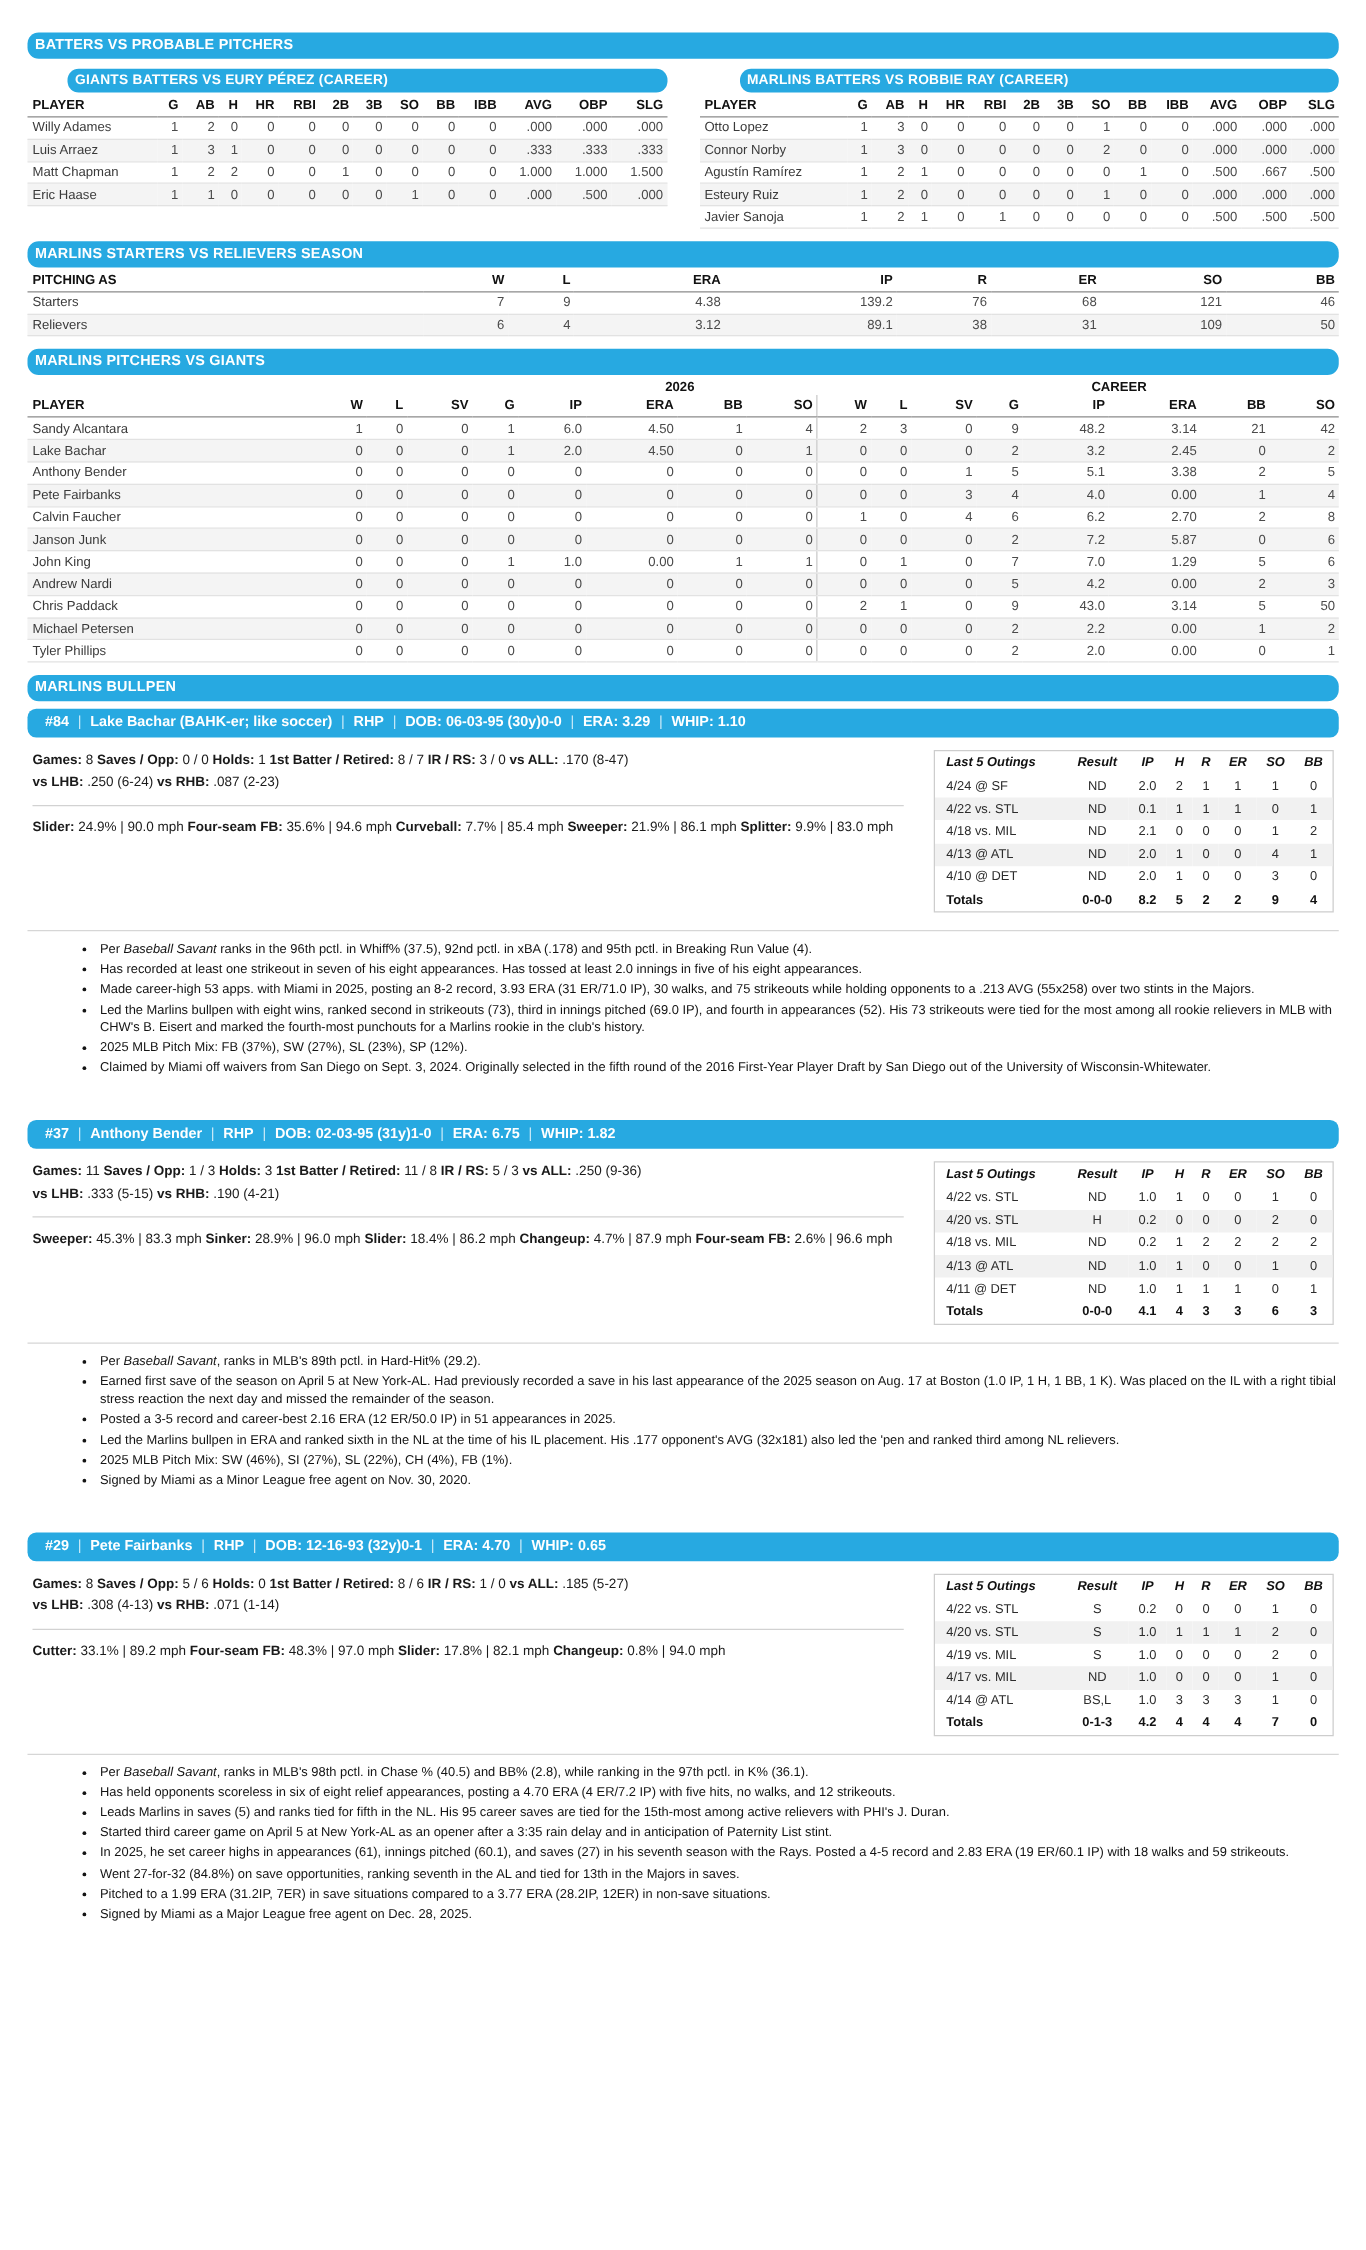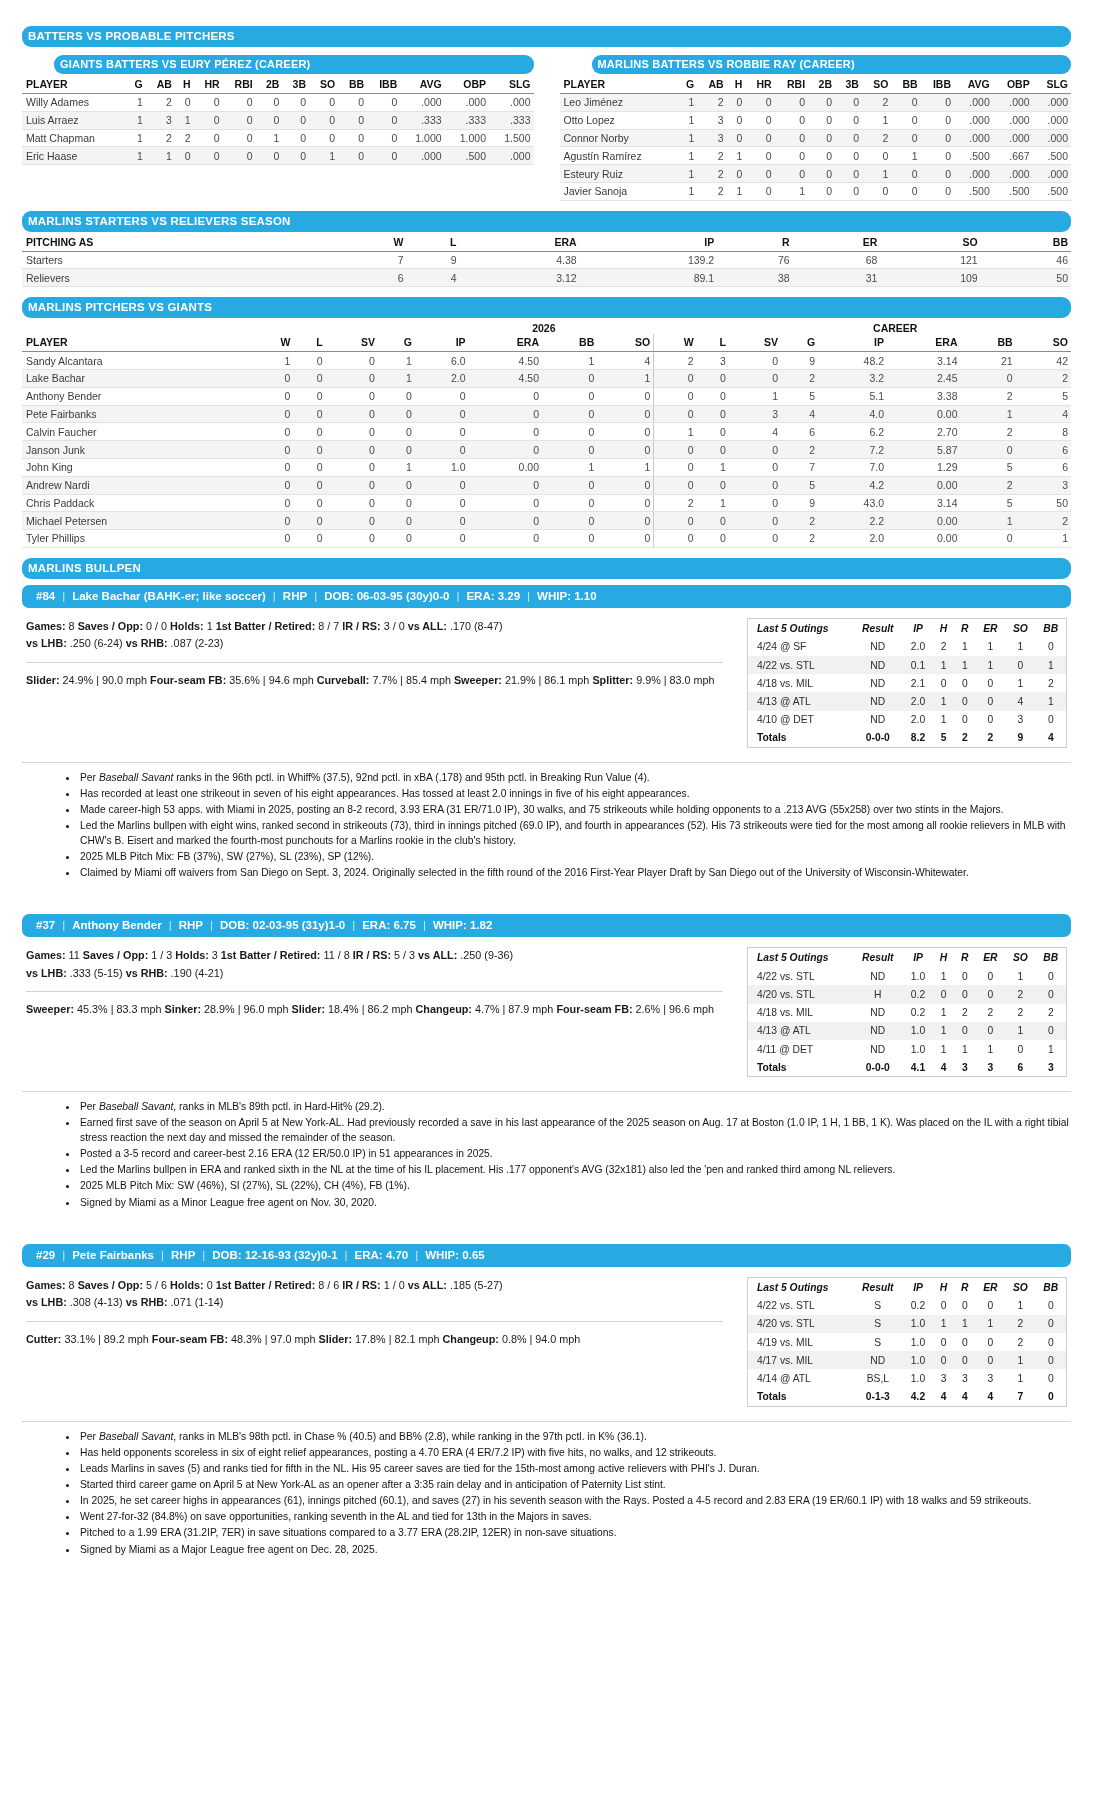--- a/index.html
+++ b/index.html
@@ -276,36 +276,20 @@
               <th>3B</th>
               <th>SO</th>
               <th>BB</th>
               <th>IBB</th>
               <th>AVG</th>
               <th>OBP</th>
               <th>SLG</th>
             </tr>
           </thead>
         <tbody id="br-body">
-            <tr class="alt">
-              <td class="lab">Leo Jiménez</td>
-              <td>1</td>
-              <td>2</td>
-              <td>0</td>
-              <td>0</td>
-              <td>0</td>
-              <td>0</td>
-              <td>0</td>
-              <td>2</td>
-              <td>0</td>
-              <td>0</td>
-              <td>.000</td>
-              <td>.000</td>
-              <td>.000</td>
-            </tr>
             <tr>
               <td class="lab">Otto Lopez</td>
               <td>1</td>
               <td>3</td>
               <td>0</td>
               <td>0</td>
               <td>0</td>
               <td>0</td>
               <td>0</td>
               <td>1</td>

